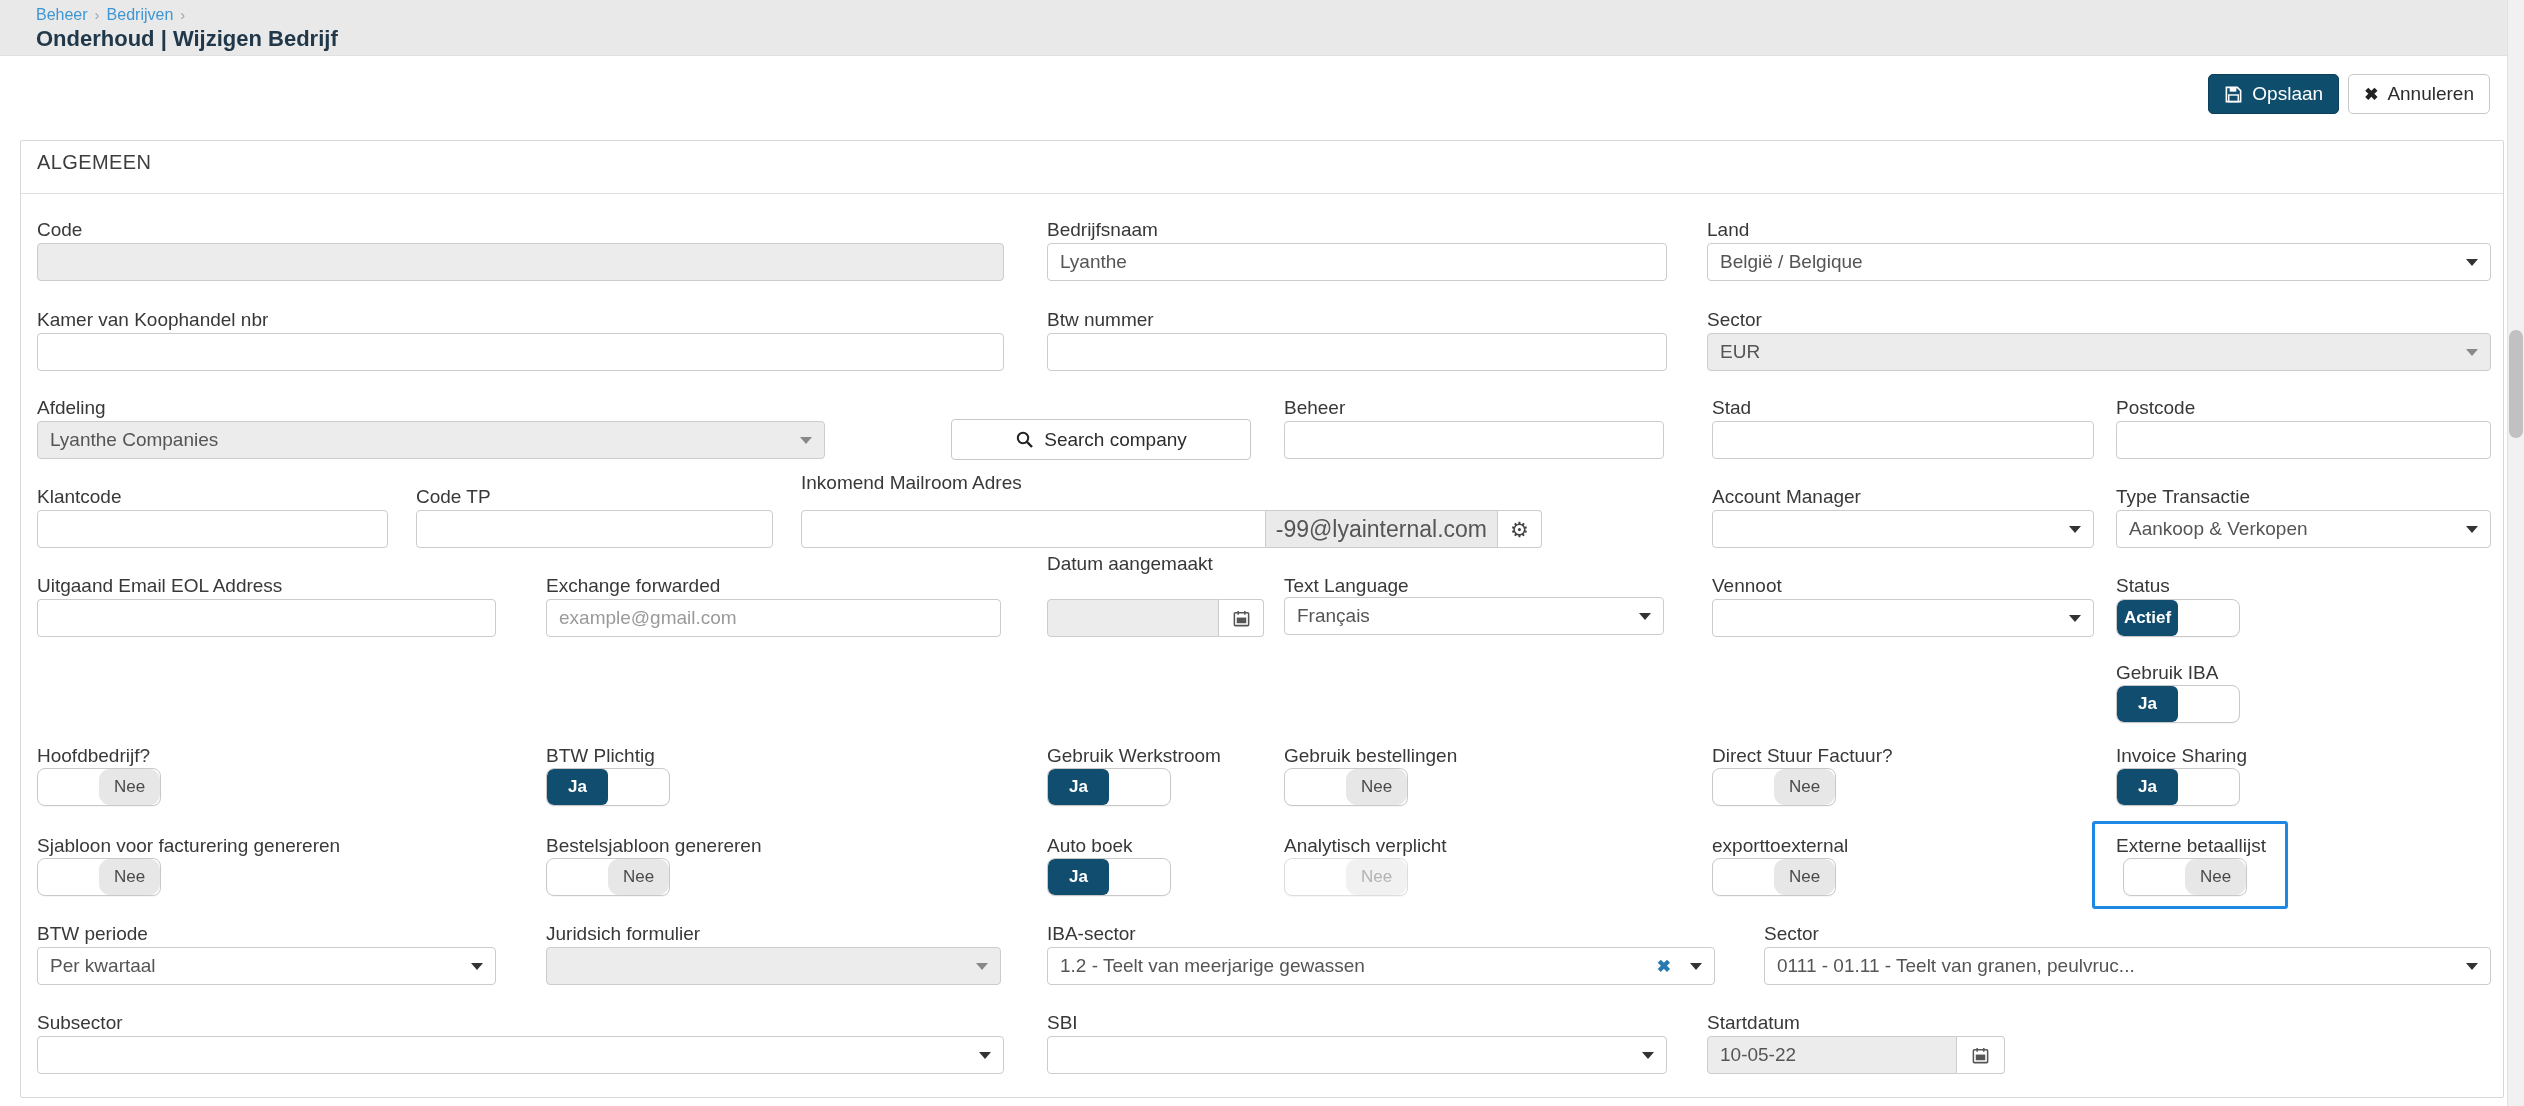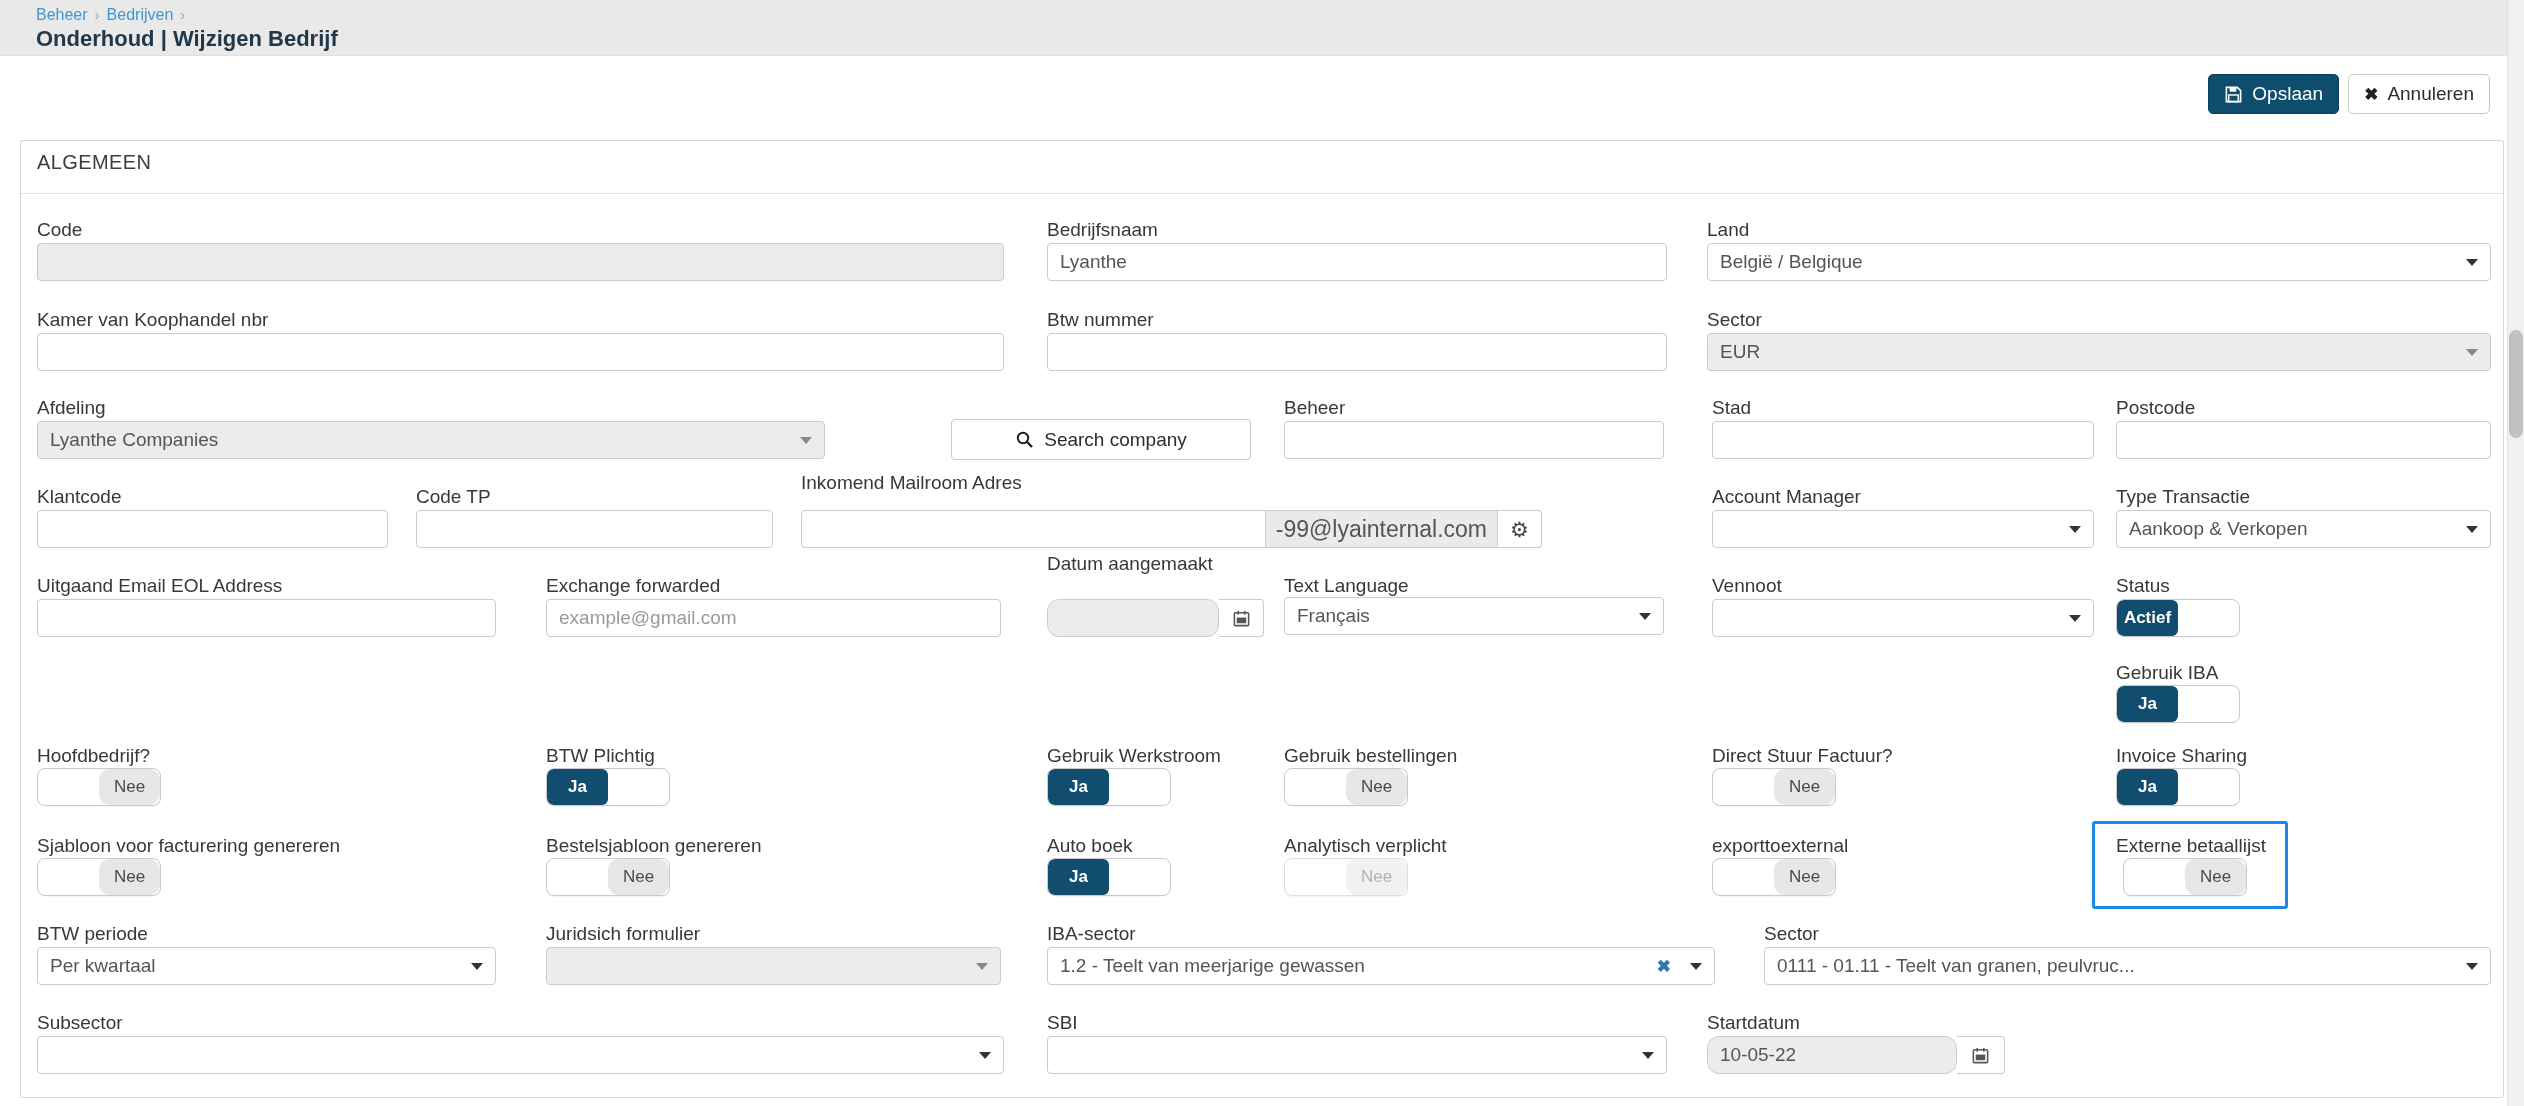--- a/index.html
+++ b/index.html
@@ -35,21 +35,21 @@
   .sel { position:absolute; height:38px; border:1px solid #ccc; border-radius:4px; background:#fff; display:flex; align-items:center; padding:0 12px; font-size:19px; color:#555; cursor:pointer; }
   .sel .txt { flex:1; overflow:hidden; white-space:nowrap; text-overflow:ellipsis; }
   .caret { width:0; height:0; border-left:6px solid transparent; border-right:6px solid transparent; border-top:7px solid #333; margin-left:8px; flex:none; }
   .sel.dis { background:#ececec; cursor:default; }
   .sel.dis .caret { border-top-color:#888; }
   .clear-x { color:#2a7ab0; font-size:17px; font-weight:bold; margin-right:11px; flex:none; cursor:pointer; }
 
   
   .grp { position:absolute; height:38px; display:flex; }
   .grp .g-inp { border:1px solid #ccc; border-radius:4px 0 0 4px; background:#fff; font-size:19px; color:#555; padding:0 12px; height:38px; font-family:inherit; outline:none; min-width:0; }
-  .grp .g-inp.dis { background:#ececec;border-radius:12px; }
+  .grp .g-inp.dis { background:#ececec; }
   .grp .g-addon { border:1px solid #ccc; border-left:none; background:#eaeaea; color:#555; font-size:23px; display:flex; align-items:center; padding:0 10px; white-space:nowrap; }
   .grp .g-btn { border:1px solid #ccc; border-left:none; border-radius:0 4px 4px 0; background:#fff; display:flex; align-items:center; justify-content:center; cursor:pointer; }
   .gear { font-size:21px; color:#444; line-height:1; }
 
   
   .tog { position:absolute; width:124px; height:38px; border:1px solid #c9c9c9; border-radius:8px; background:#fff; display:flex; overflow:hidden; cursor:pointer; box-shadow:0 1px 1px rgba(0,0,0,.04); }
   .tog .h { width:50%; display:flex; align-items:center; justify-content:center; font-size:17px; }
   .tog.on .h.l { background:#114d6e; color:#fff; font-weight:bold; border-radius:6px; }
   .tog.off .h.r { background:#e7e7e7; color:#4a4a4a; border-radius:11px; }
   .tog.disab { border-color:#ddd; cursor:default; }

